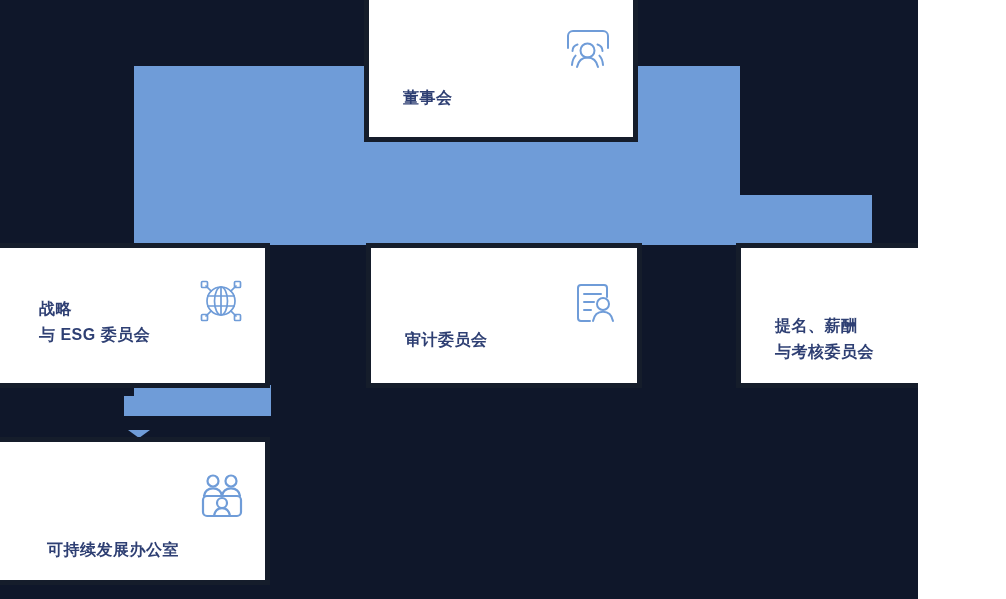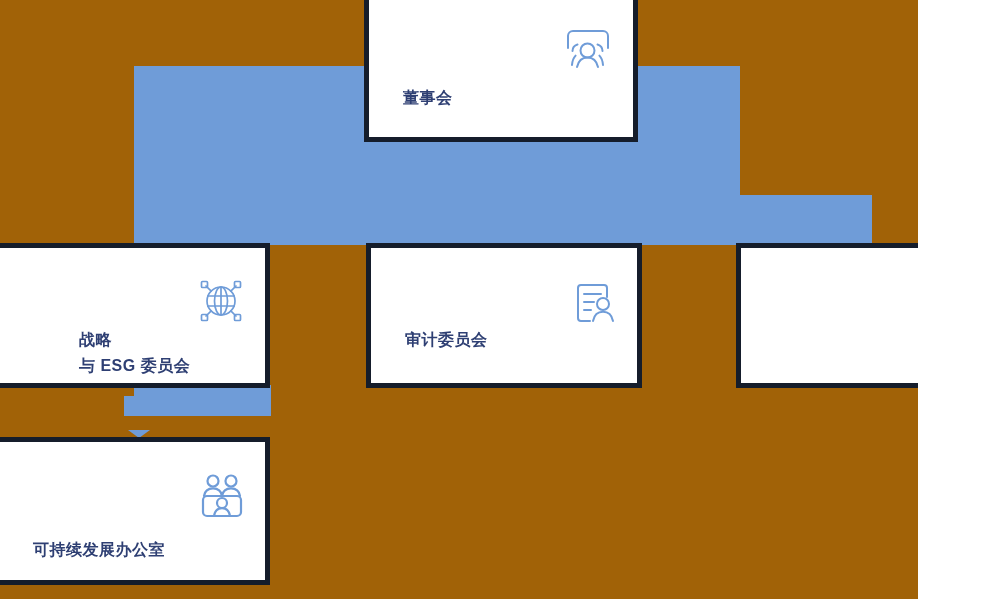--- a/index.html
+++ b/index.html
@@ -8,21 +8,21 @@
     background: #ffffff;
   }
   body {
     font-family: "Liberation Sans", "DejaVu Sans", sans-serif;
   }
   #stage {
     position: relative;
     width: 918px;
     height: 599px;
     overflow: hidden;
-    background: #a16207;
+    background: #0f172a;
   }
 
   
   .conn {
     position: absolute;
     background: #6f9cd8;
   }
 
   .arrow-down {
     position: absolute;
@@ -115,21 +115,21 @@
           <circle cx="28" cy="28" r="14"></circle>
           <ellipse cx="28" cy="28" rx="6.5" ry="14"></ellipse>
           <path d="M14.8 23h26.4M14.8 33h26.4M28 14v28"></path>
           <path d="M18.2 18.2 13 13M37.8 18.2 43 13M18.2 37.8 13 43M37.8 37.8 43 43"></path>
           <rect x="8.5" y="8.5" width="6" height="6" rx="1"></rect>
           <rect x="41.5" y="8.5" width="6" height="6" rx="1"></rect>
           <rect x="8.5" y="41.5" width="6" height="6" rx="1"></rect>
           <rect x="41.5" y="41.5" width="6" height="6" rx="1"></rect>
         </svg>
       </div>
-      <div class="card-label" style="left:37px; top:76px;margin-left:40px;">战略
+      <div class="card-label" style="left:37px; top:45px;">战略
 与 ESG 委员会</div>
     </div>
     <div class="notch" style="left:30px; top:-2px; width:216px; height:7px;"></div>
     <div class="notch" style="left:-2px; top:28px; width:7px; height:90px;"></div>
     <div class="notch" style="right:-2px; top:28px; width:7px; height:90px;"></div>
     <div class="notch" style="left:30px; bottom:-2px; width:216px; height:7px;"></div>
   </div>
 
   <div class="card" style="left:366px; top:243px; width:276px; height:145px;">
     <div class="card-inner">
@@ -153,41 +153,43 @@
     <div class="card-inner">
       <div class="card-icon" style="left:189px; top:20px;">
         <svg viewBox="0 0 56 56" fill="none" stroke="#6f9cd8" stroke-width="2.2" stroke-linecap="round" stroke-linejoin="round">
           <circle cx="15" cy="13" r="5"></circle>
           <path d="M15 21c-4 0-6.5 2.6-6.5 6.4V36H12v12h6V27.5"></path>
           <path d="M17 27h7"></path>
           <rect x="26" y="15" width="24" height="18" rx="1.5"></rect>
           <path d="M30 27.5l4.5-5 4 4.5 6.5-8"></path>
         </svg>
       </div>
+      <div class="card-label" style="left:31px; top:62px;">提名、薪酬
+与考核委员会</div>
     </div>
     <div class="notch" style="left:30px; top:-2px; width:216px; height:7px;"></div>
     <div class="notch" style="left:-2px; top:28px; width:7px; height:90px;"></div>
     <div class="notch" style="right:-2px; top:28px; width:7px; height:90px;"></div>
     <div class="notch" style="left:30px; bottom:-2px; width:216px; height:7px;"></div>
   </div>
 
   <div class="card" style="left:-6px; top:437px; width:276px; height:148px;">
     <div class="card-inner">
       <div class="card-icon" style="left:192px; top:24px;">
         <svg viewBox="0 0 56 56" fill="none" stroke="#6f9cd8" stroke-width="2.2" stroke-linecap="round" stroke-linejoin="round">
           <circle cx="19" cy="12" r="5.5"></circle>
           <circle cx="37" cy="12" r="5.5"></circle>
           <path d="M10 27c.8-4.8 4.2-7.6 9-7.6s8.2 2.8 9 7.6"></path>
           <path d="M28 27c.8-4.8 4.2-7.6 9-7.6s8.2 2.8 9 7.6"></path>
           <rect x="9" y="27" width="38" height="20" rx="4"></rect>
           <circle cx="28" cy="34" r="5"></circle>
           <path d="M20 47c.8-5 3.6-7.8 8-7.8s7.2 2.8 8 7.8"></path>
         </svg>
       </div>
-      <div class="card-label" style="left:31px; top:92px;">可持续发展办公室</div>
+      <div class="card-label" style="left:45px; top:92px;">可持续发展办公室</div>
     </div>
     <div class="notch" style="left:30px; top:-2px; width:216px; height:7px;"></div>
     <div class="notch" style="left:-2px; top:28px; width:7px; height:92px;"></div>
     <div class="notch" style="right:-2px; top:28px; width:7px; height:92px;"></div>
     <div class="notch" style="left:30px; bottom:-2px; width:216px; height:7px;"></div>
   </div>
 
 </div>
 
 </body></html>

